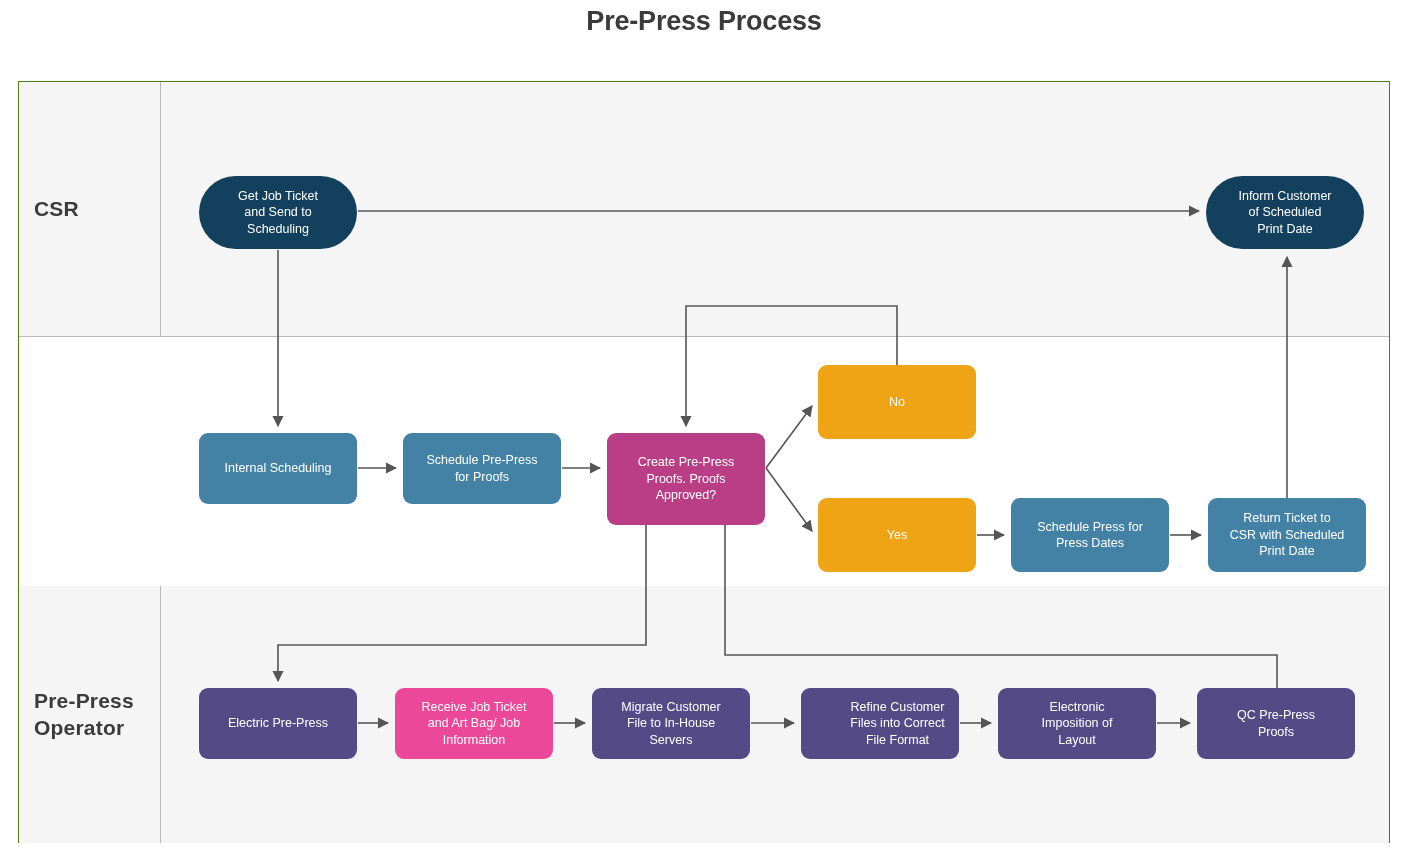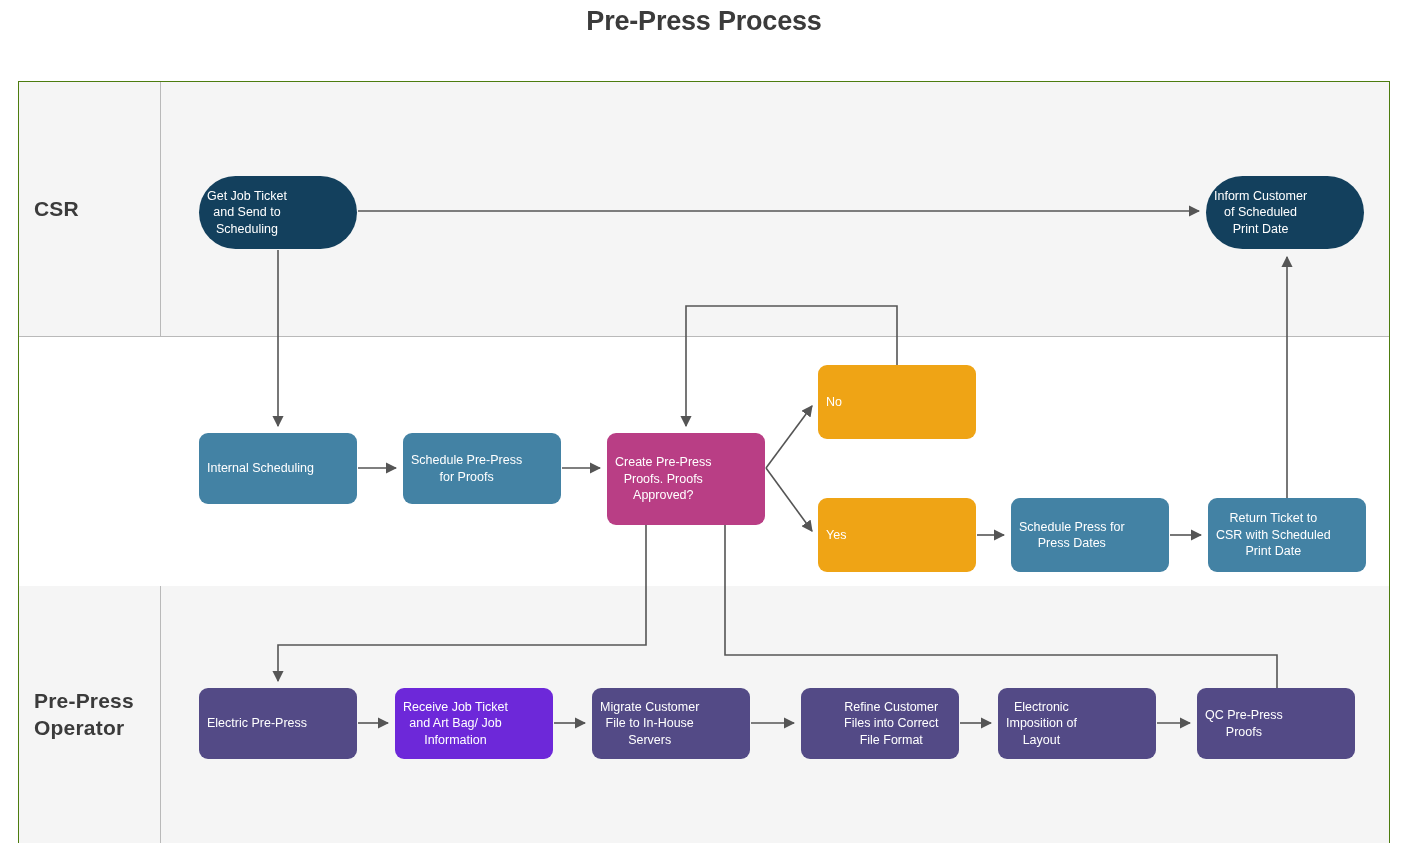--- a/index.html
+++ b/index.html
@@ -75,20 +75,21 @@
     right: 0;
     height: 100%;
   }
 
   
   .node {
     position: absolute;
     box-sizing: border-box;
     display: flex;
     align-items: center;
+    justify-content: center;
     text-align: center;
     color: #ffffff;
     font-size: 12.5px;
     line-height: 1.32;
     padding: 4px 8px;
     z-index: 5;
   }
   .node .node-label { display: block; white-space: pre-line; }
 
   .shape-stadium { border-radius: 999px; }
@@ -200,21 +201,21 @@
 Press Dates</span>
   </div>
 <div class="node shape-rounded" style="left: 1208px; top: 498px; width: 158px; height: 74px; background: rgb(67, 130, 164);">
     <span class="node-label">Return Ticket to
 CSR with Scheduled
 Print Date</span>
   </div>
 <div class="node shape-rounded" style="left: 199px; top: 688px; width: 158px; height: 71px; background: rgb(83, 74, 134);">
     <span class="node-label">Electric Pre-Press</span>
   </div>
-<div class="node shape-rounded" style="left: 395px; top: 688px; width: 158px; height: 71px; background: #6d28d9;">
+<div class="node shape-rounded" style="left: 395px; top: 688px; width: 158px; height: 71px; background: #ec4899;">
     <span class="node-label">Receive Job Ticket
 and Art Bag/ Job
 Information</span>
   </div>
 <div class="node shape-rounded" style="left: 592px; top: 688px; width: 158px; height: 71px; background: rgb(83, 74, 134);">
     <span class="node-label">Migrate Customer
 File to In-House
 Servers</span>
   </div>
 <div class="node shape-rounded" style="left: 801px; top: 688px; width: 158px; height: 71px; background: rgb(83, 74, 134); padding-left: 43px;">

